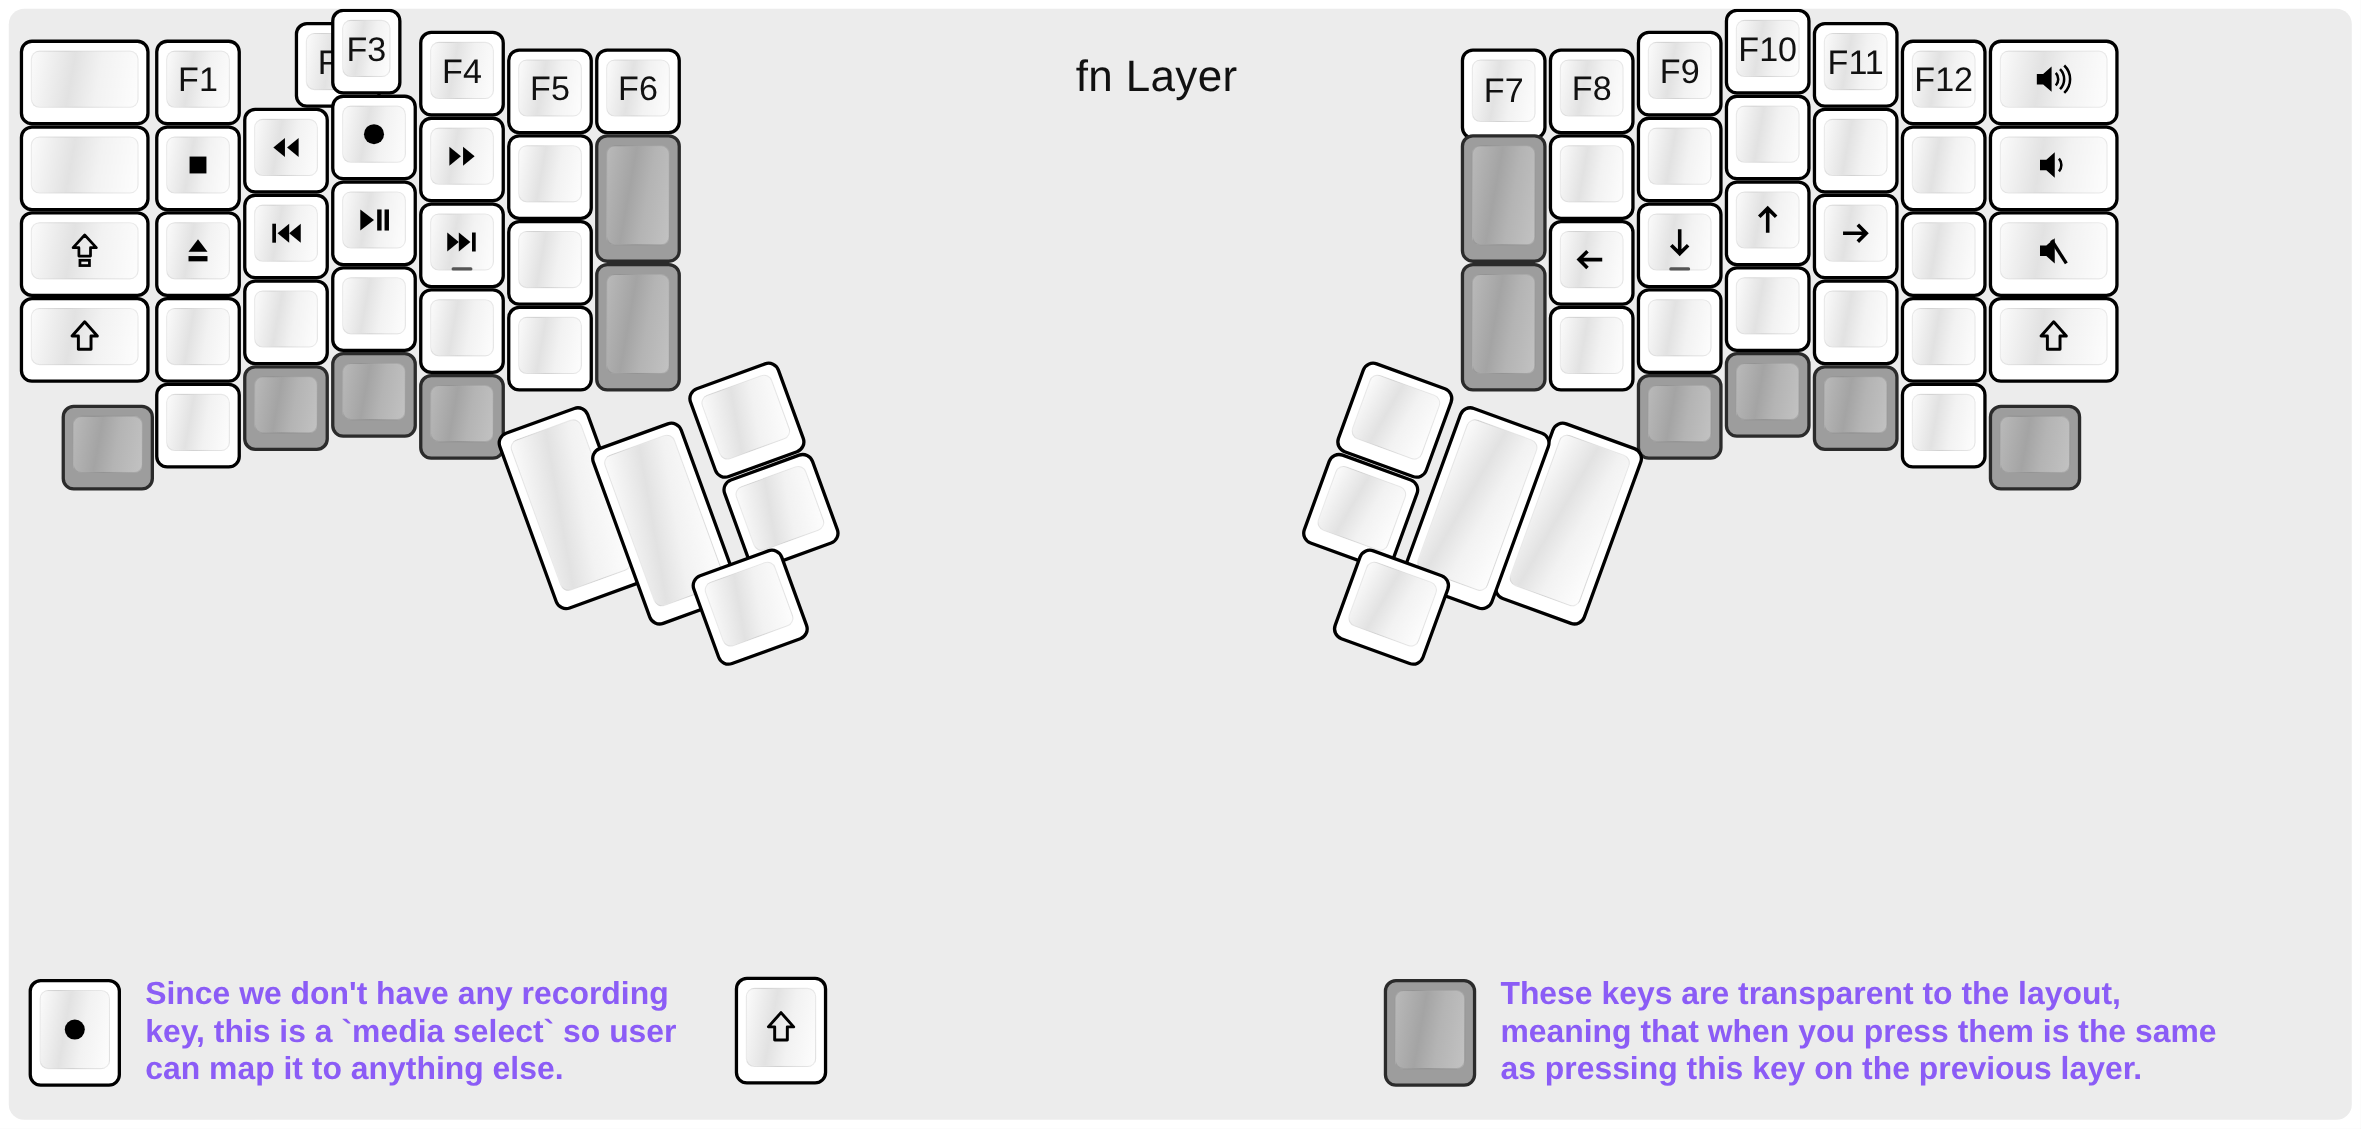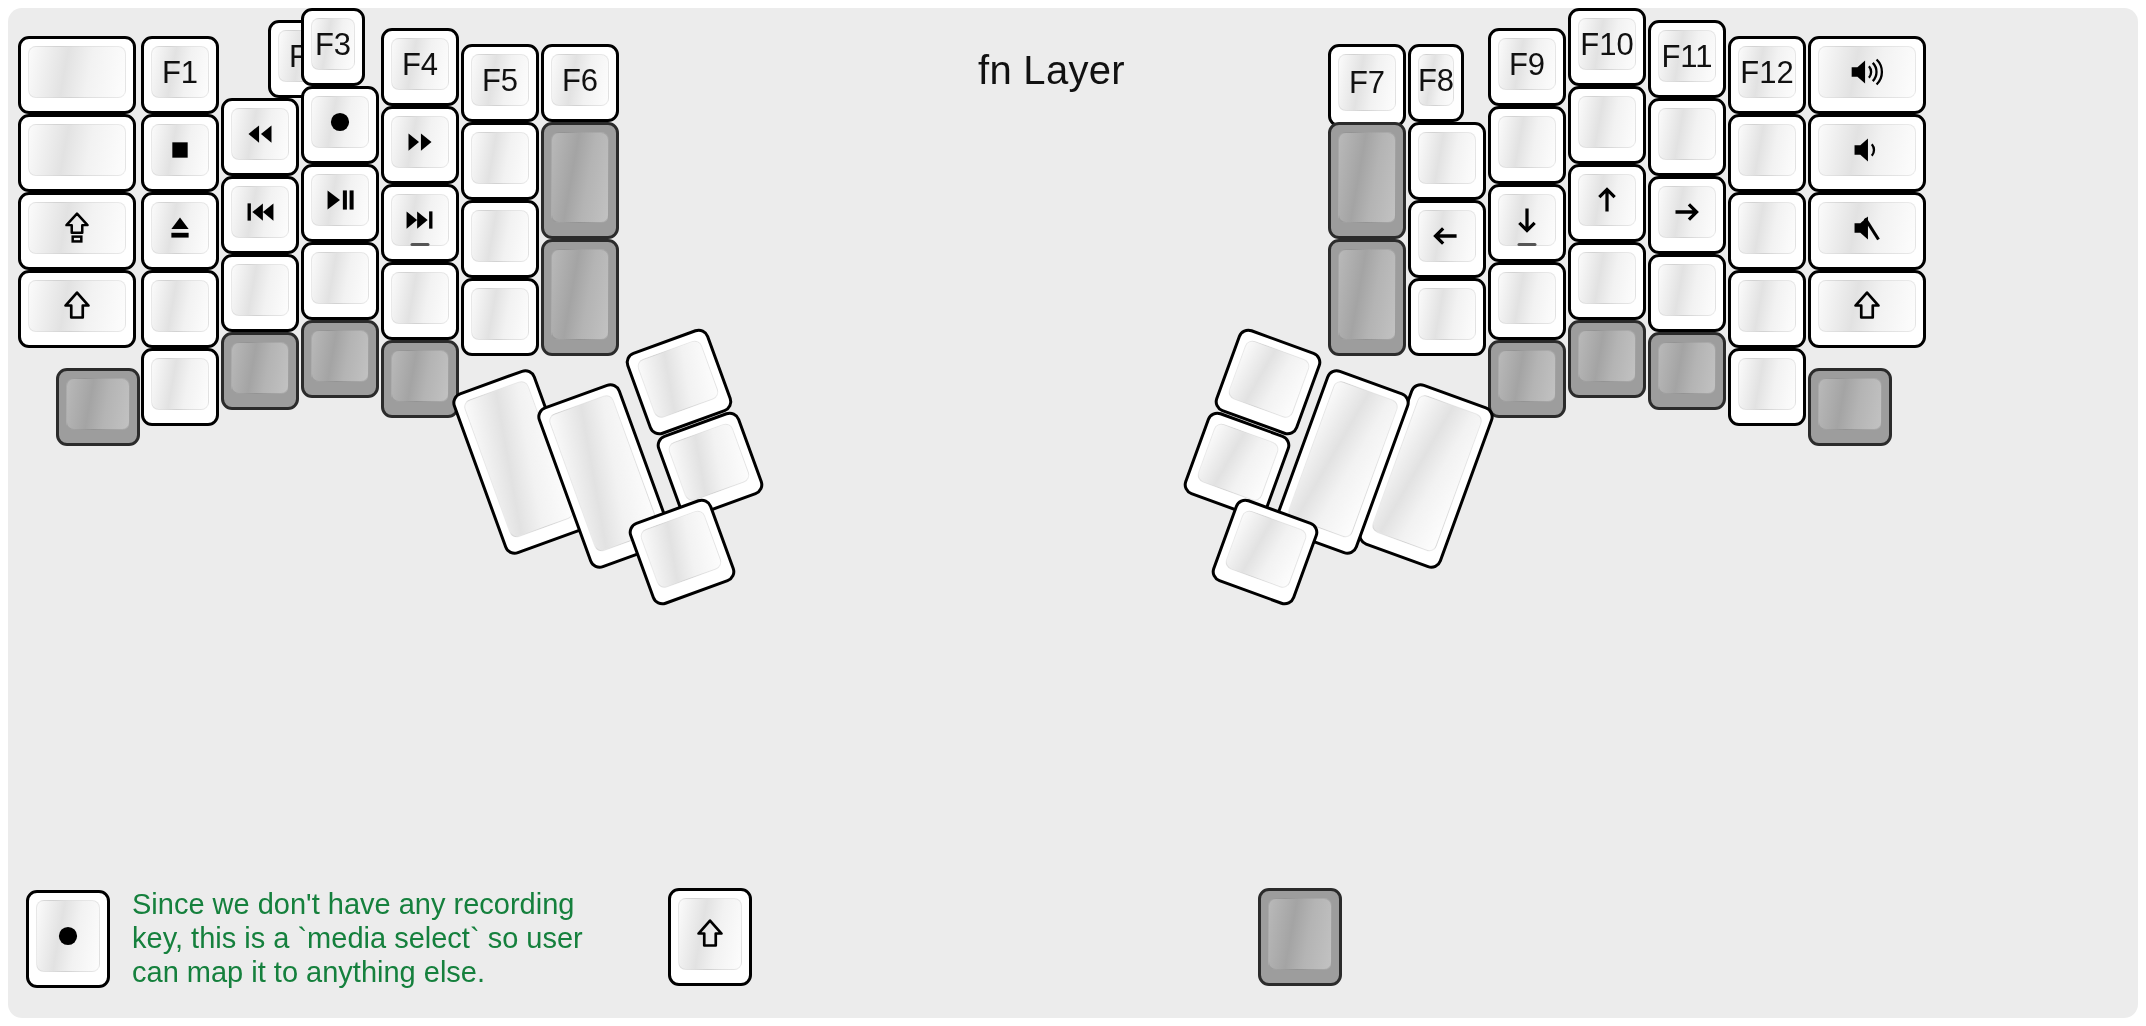--- a/index.html
+++ b/index.html
@@ -49,22 +49,23 @@
   #title{
     position:absolute; left:970px; top:40px;
     font-size:40px; color:#111; letter-spacing:0.3px;
     white-space:nowrap;
   }
 
   
   .legend-row{ position:absolute; display:flex; align-items:center; }
   .legend-key{ position:relative; flex:0 0 auto; }
   .legend-text{
-    font-size:29px; line-height:1.17; color:#15803d; margin-left:22px;
+    font-size:29px; line-height:1.17; color:#8b5cf6; margin-left:22px;
     white-space:pre-line;
+    font-weight:bold;
   }
 </style>
 </head>
 <body>
 
 <div id="canvas">
 
   <div id="title">fn Layer</div>
 
   <div id="left-half">
@@ -268,21 +269,21 @@
         <div class="cap">
           <span class="legend">F7</span>
         </div>
       </div>
       <div class="key trans" style="left: 1320px; top: 114px; width: 78px; height: 117px;">
         <div class="cap"></div>
       </div>
       <div class="key trans" style="left: 1320px; top: 231px; width: 78px; height: 117px;">
         <div class="cap"></div>
       </div>
-      <div class="key" style="left: 1400px; top: 36px; width: 56px; height: 78px;">
+      <div class="key" style="left: 1400px; top: 36px; width: 78px; height: 78px;">
         <div class="cap">
           <span class="legend">F8</span>
         </div>
       </div>
       <div class="key" style="left: 1400px; top: 114px; width: 78px; height: 78px;">
         <div class="cap"></div>
       </div>
       <div class="key" style="left: 1400px; top: 192px; width: 78px; height: 78px;">
         <div class="cap">
           <span style="display: flex;">
@@ -466,16 +467,19 @@
                 <path d="M24 10 L36 23.5 L30 23.5 L30 36 L18 36 L18 23.5 L12 23.5 Z" fill="none" stroke="#000" stroke-width="2.8" stroke-linejoin="round"></path>
               </svg>
             </span>
           </div>
         </div>
       </div>
       <div class="legend-row" style="left: 1250px; top: 880px;">
         <div class="legend-key key trans" style="position: relative; width: 84px; height: 98px;">
           <div class="cap"></div>
         </div>
+        <div class="legend-text">These keys are transparent to the layout,
+meaning that when you press them is the same
+as pressing this key on the previous layer.</div>
       </div>
     </div>
 
 </div>
 
 </body></html>

